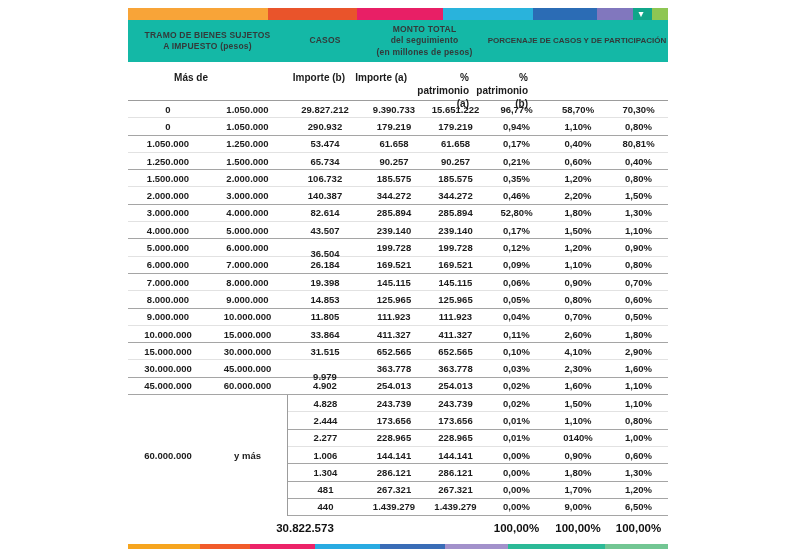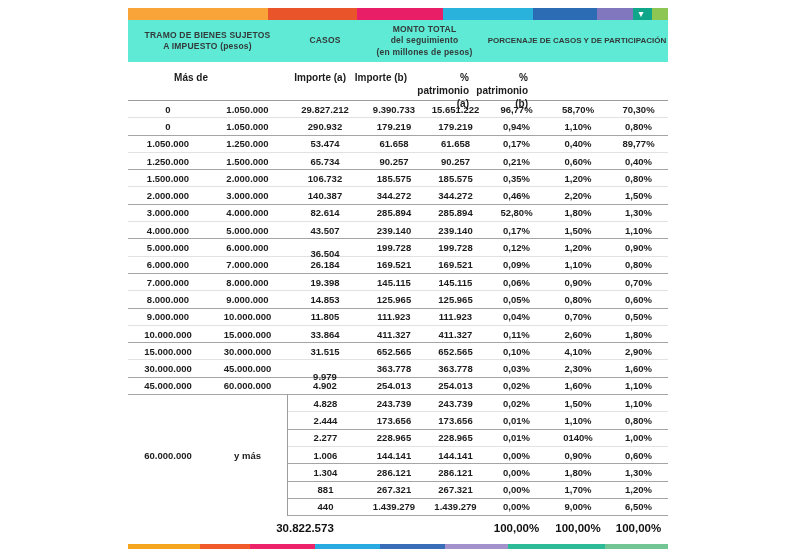--- a/index.html
+++ b/index.html
@@ -9,21 +9,21 @@
 
   
   .stripe{display:flex;position:relative;}
   .stripe.top{margin-top:8px;height:12px;}
   .stripe.bottom{height:5px;margin-top:4px;}
   .seg{height:100%;flex:0 0 auto;}
   .chevron{position:absolute;left:502px;top:0;width:22px;height:12px;
            text-align:center;color:#fff;font-size:10px;line-height:11px;cursor:pointer;}
 
   
-  .band{height:42px;background:#5eead4;display:flex;align-items:center;
+  .band{height:42px;background:#14b8a6;display:flex;align-items:center;
         color:#333a3a;font-weight:bold;text-align:center;}
   .band .g{white-space:pre-line;font-size:8.5px;line-height:1.35;letter-spacing:.2px;}
   .g1{width:159px;}.g2{width:76px;}.g3{width:123px;}
   .g4{width:182px;font-size:8px !important;letter-spacing:0 !important;}
 
   
   .subhead{height:38px;display:flex;color:#1c1c1c;font-weight:bold;
            font-size:10px;text-align:right;}
   .subhead .c{padding-top:9px;white-space:pre-line;line-height:1.3;box-sizing:border-box;}
 
@@ -75,22 +75,22 @@
     <div class="g g2">CASOS</div>
     <div class="g g3">MONTO TOTAL
 del seguimiento
 (en millones de pesos)</div>
     <div class="g g4">PORCENAJE DE CASOS Y DE PARTICIPACIÓN</div>
   </div>
 
   <div class="subhead">
     <div class="c" style="width:80px">Más de</div>
     <div class="c" style="width:76px"></div>
+    <div class="c" style="width:61px">Importe (b)</div>
     <div class="c" style="width:62px">Importe (a)</div>
-    <div class="c" style="width:61px">Importe (b)</div>
     <div class="c" style="width:62px">% patrimonio
 (a)</div>
     <div class="c" style="width:59px">% patrimonio
 (b)</div>
   </div>
 
   <div class="tbody">
 
     <div class="row sep-light">
         <div class="c" style="width: 80px;">0</div>
@@ -113,21 +113,21 @@
         <div class="c" style="width: 59px;">0,80%</div>
       </div>
       <div class="row sep-light">
         <div class="c" style="width: 80px;">1.050.000</div>
         <div class="c" style="width: 79px;">1.250.000</div>
         <div class="c" style="width: 76px;">53.474</div>
         <div class="c" style="width: 62px;">61.658</div>
         <div class="c" style="width: 61px;">61.658</div>
         <div class="c" style="width: 61px;">0,17%</div>
         <div class="c" style="width: 62px;">0,40%</div>
-        <div class="c" style="width: 59px;">89,77%</div>
+        <div class="c" style="width: 59px;">80,81%</div>
       </div>
       <div class="row sep-dark">
         <div class="c" style="width: 80px;">1.250.000</div>
         <div class="c" style="width: 79px;">1.500.000</div>
         <div class="c" style="width: 76px;">65.734</div>
         <div class="c" style="width: 62px;">90.257</div>
         <div class="c" style="width: 61px;">90.257</div>
         <div class="c" style="width: 61px;">0,21%</div>
         <div class="c" style="width: 62px;">0,60%</div>
         <div class="c" style="width: 59px;">0,40%</div>
@@ -302,21 +302,21 @@
           </div>
           <div class="mrow sep-dark">
             <div class="c" style="width: 75px;">1.304</div>
             <div class="c" style="width: 62px;">286.121</div>
             <div class="c" style="width: 61px;">286.121</div>
             <div class="c" style="width: 61px;">0,00%</div>
             <div class="c" style="width: 62px;">1,80%</div>
             <div class="c" style="width: 59px;">1,30%</div>
           </div>
           <div class="mrow sep-dark">
-            <div class="c" style="width: 75px;">881</div>
+            <div class="c" style="width: 75px;">481</div>
             <div class="c" style="width: 62px;">267.321</div>
             <div class="c" style="width: 61px;">267.321</div>
             <div class="c" style="width: 61px;">0,00%</div>
             <div class="c" style="width: 62px;">1,70%</div>
             <div class="c" style="width: 59px;">1,20%</div>
           </div>
           <div class="mrow sep-dark">
             <div class="c" style="width: 75px;">440</div>
             <div class="c" style="width: 62px;">1.439.279</div>
             <div class="c" style="width: 61px;">1.439.279</div>

